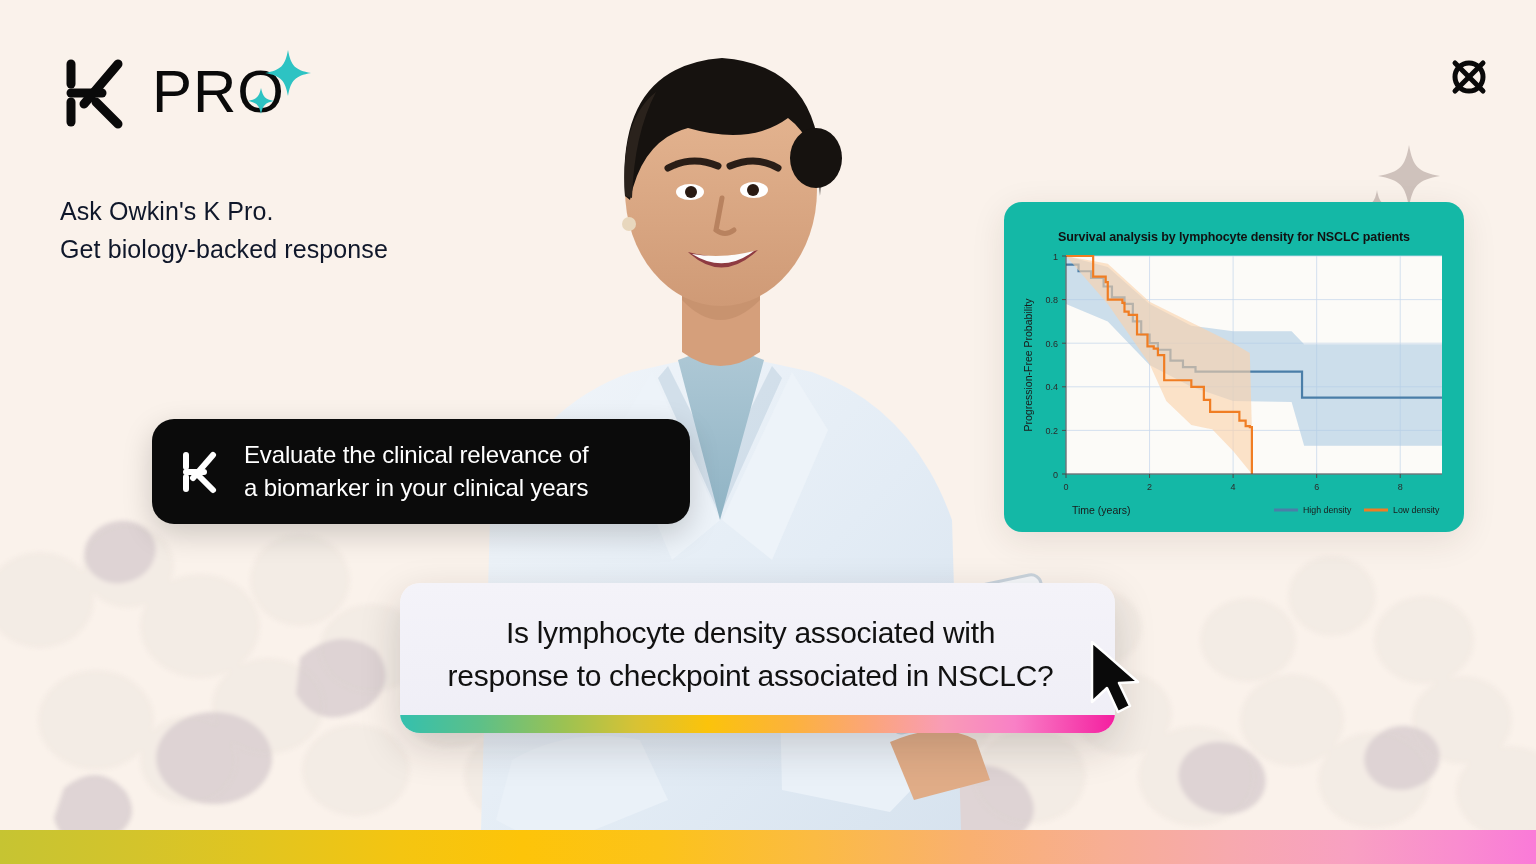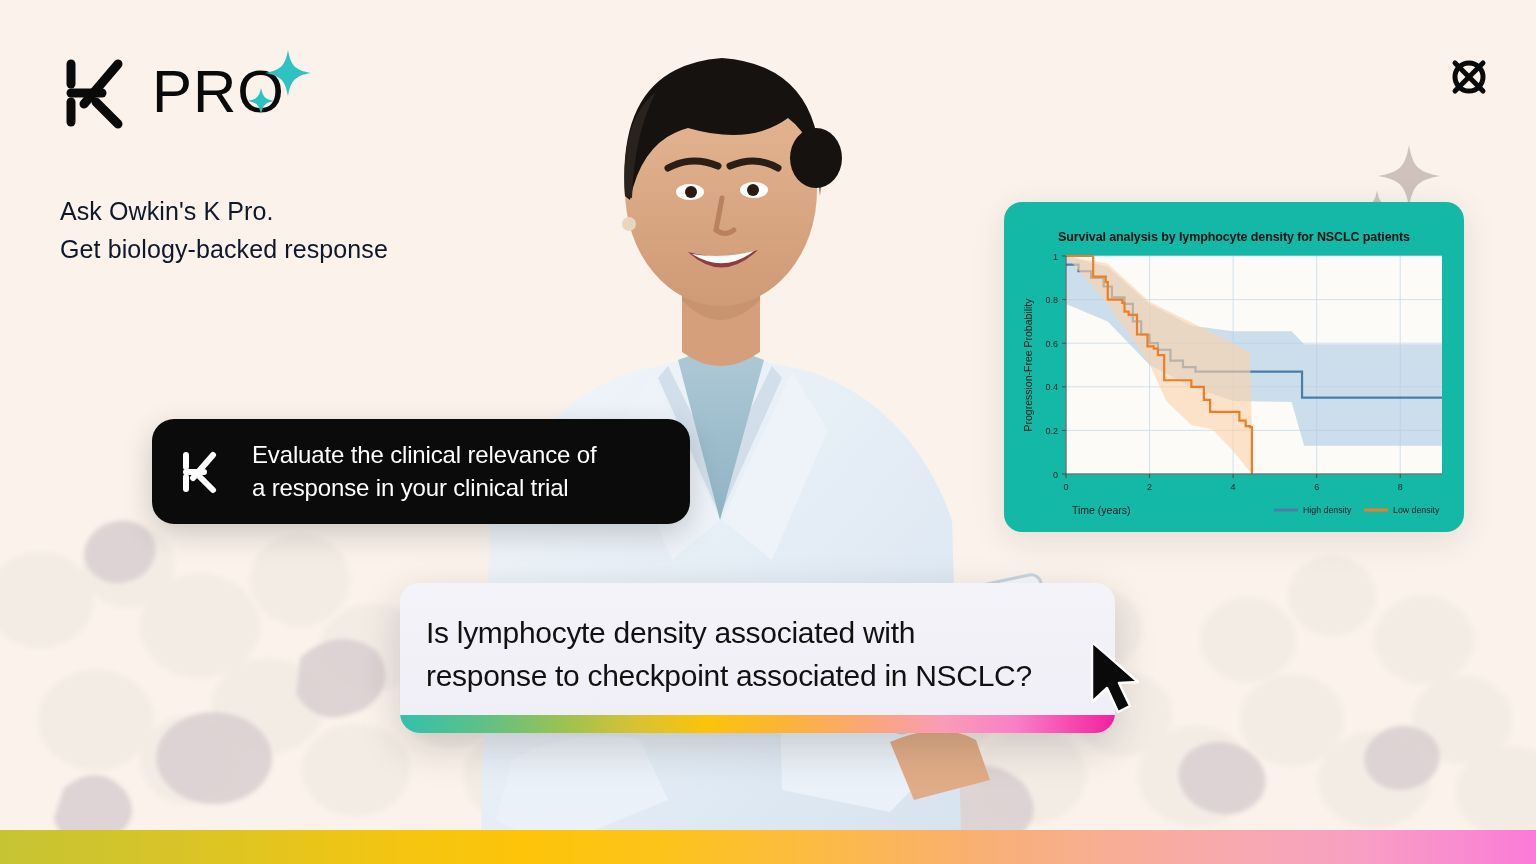--- a/index.html
+++ b/index.html
@@ -74,38 +74,39 @@
   .chart-svg{ position:absolute; left:0; top:42px; width:460px; height:288px; }
 
   
   .spark-c{ position:absolute; left:1378px; top:145px; width:62px; height:62px; }
   .spark-d{ position:absolute; left:1360px; top:190px; width:34px; height:34px; }
 
   
   .prompt-chip{
     position:absolute; left:152px; top:419px; width:538px; height:105px;
     background:#0B0B0B; border-radius:22px;
-    display:flex; align-items:center; gap:32px;
+    display:flex; align-items:center; gap:24px;
     padding:0 26px;
     box-shadow:0 10px 30px rgba(0,0,0,.18);
   }
   .chip-mark{ width:42px; height:48px; flex:0 0 auto; }
   .chip-text{
     color:#ffffff; font-size:24px; line-height:1.34; font-weight:400;
     letter-spacing:-.15px;
   }
   .chip-text span{ display:block; }
 
   
   .q-card{
     position:absolute; left:400px; top:583px; width:715px; height:150px;
     border-radius:20px;
     overflow:hidden;
     box-shadow:0 14px 40px rgba(40,30,25,.18);
     background:linear-gradient(180deg,#F4F3F9 0%,#EFEEF6 100%);
+    text-align:center;
   }
   .q-text{
     position:absolute; left:26px; top:28px; right:40px;
     font-size:30px; line-height:1.44; color:#111; font-weight:400;
     letter-spacing:-.3px;
   }
   .q-text span{ display:block; }
   .q-bar{
     position:absolute; left:0; right:0; bottom:0; height:18px;
     background:linear-gradient(90deg,
@@ -364,21 +365,21 @@
           <line x1="8" y1="7" x2="8" y2="19"></line>
           <line x1="8" y1="29" x2="8" y2="41"></line>
           <line x1="8" y1="24" x2="26" y2="24"></line>
           <line x1="35" y1="7" x2="15" y2="30"></line>
           <line x1="22" y1="29" x2="35" y2="42"></line>
         </g>
       </svg>
     </span>
     <span class="chip-text">
       <span>Evaluate the clinical relevance of</span>
-      <span>a response in your clinical trial</span>
+      <span>a biomarker in your clinical years</span>
     </span>
   </div>
 
   <div class="q-card">
     <div class="q-text">
       <span>Is lymphocyte density associated with</span>
       <span>response to checkpoint associated in NSCLC?</span>
     </div>
     <div class="q-bar"></div>
   </div>

